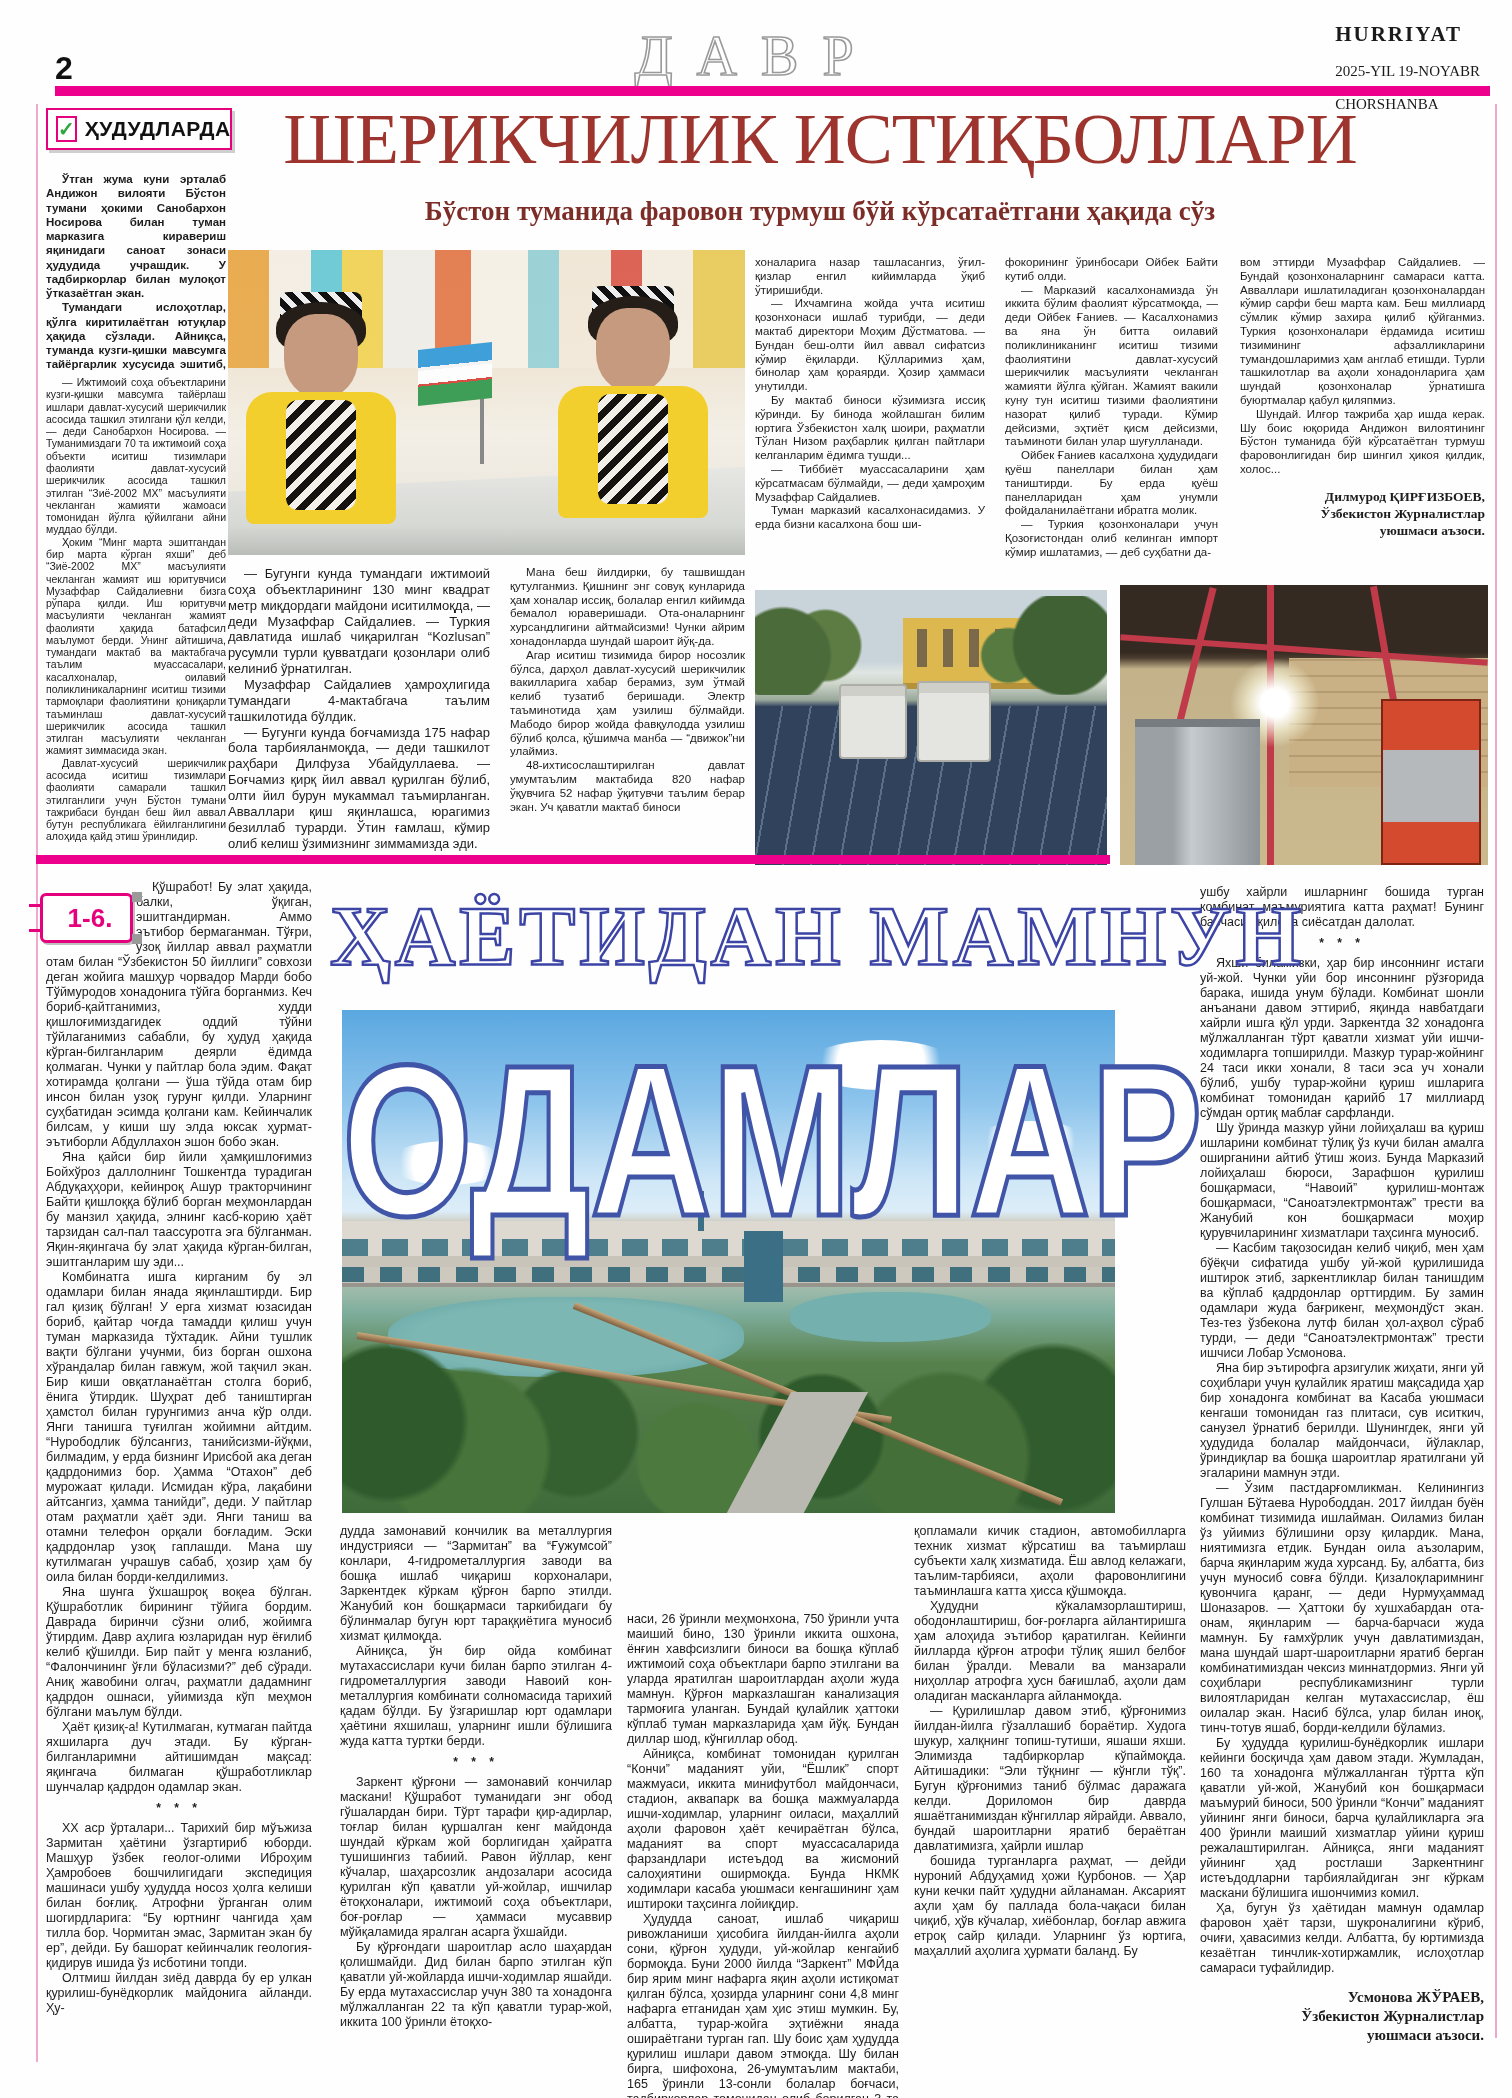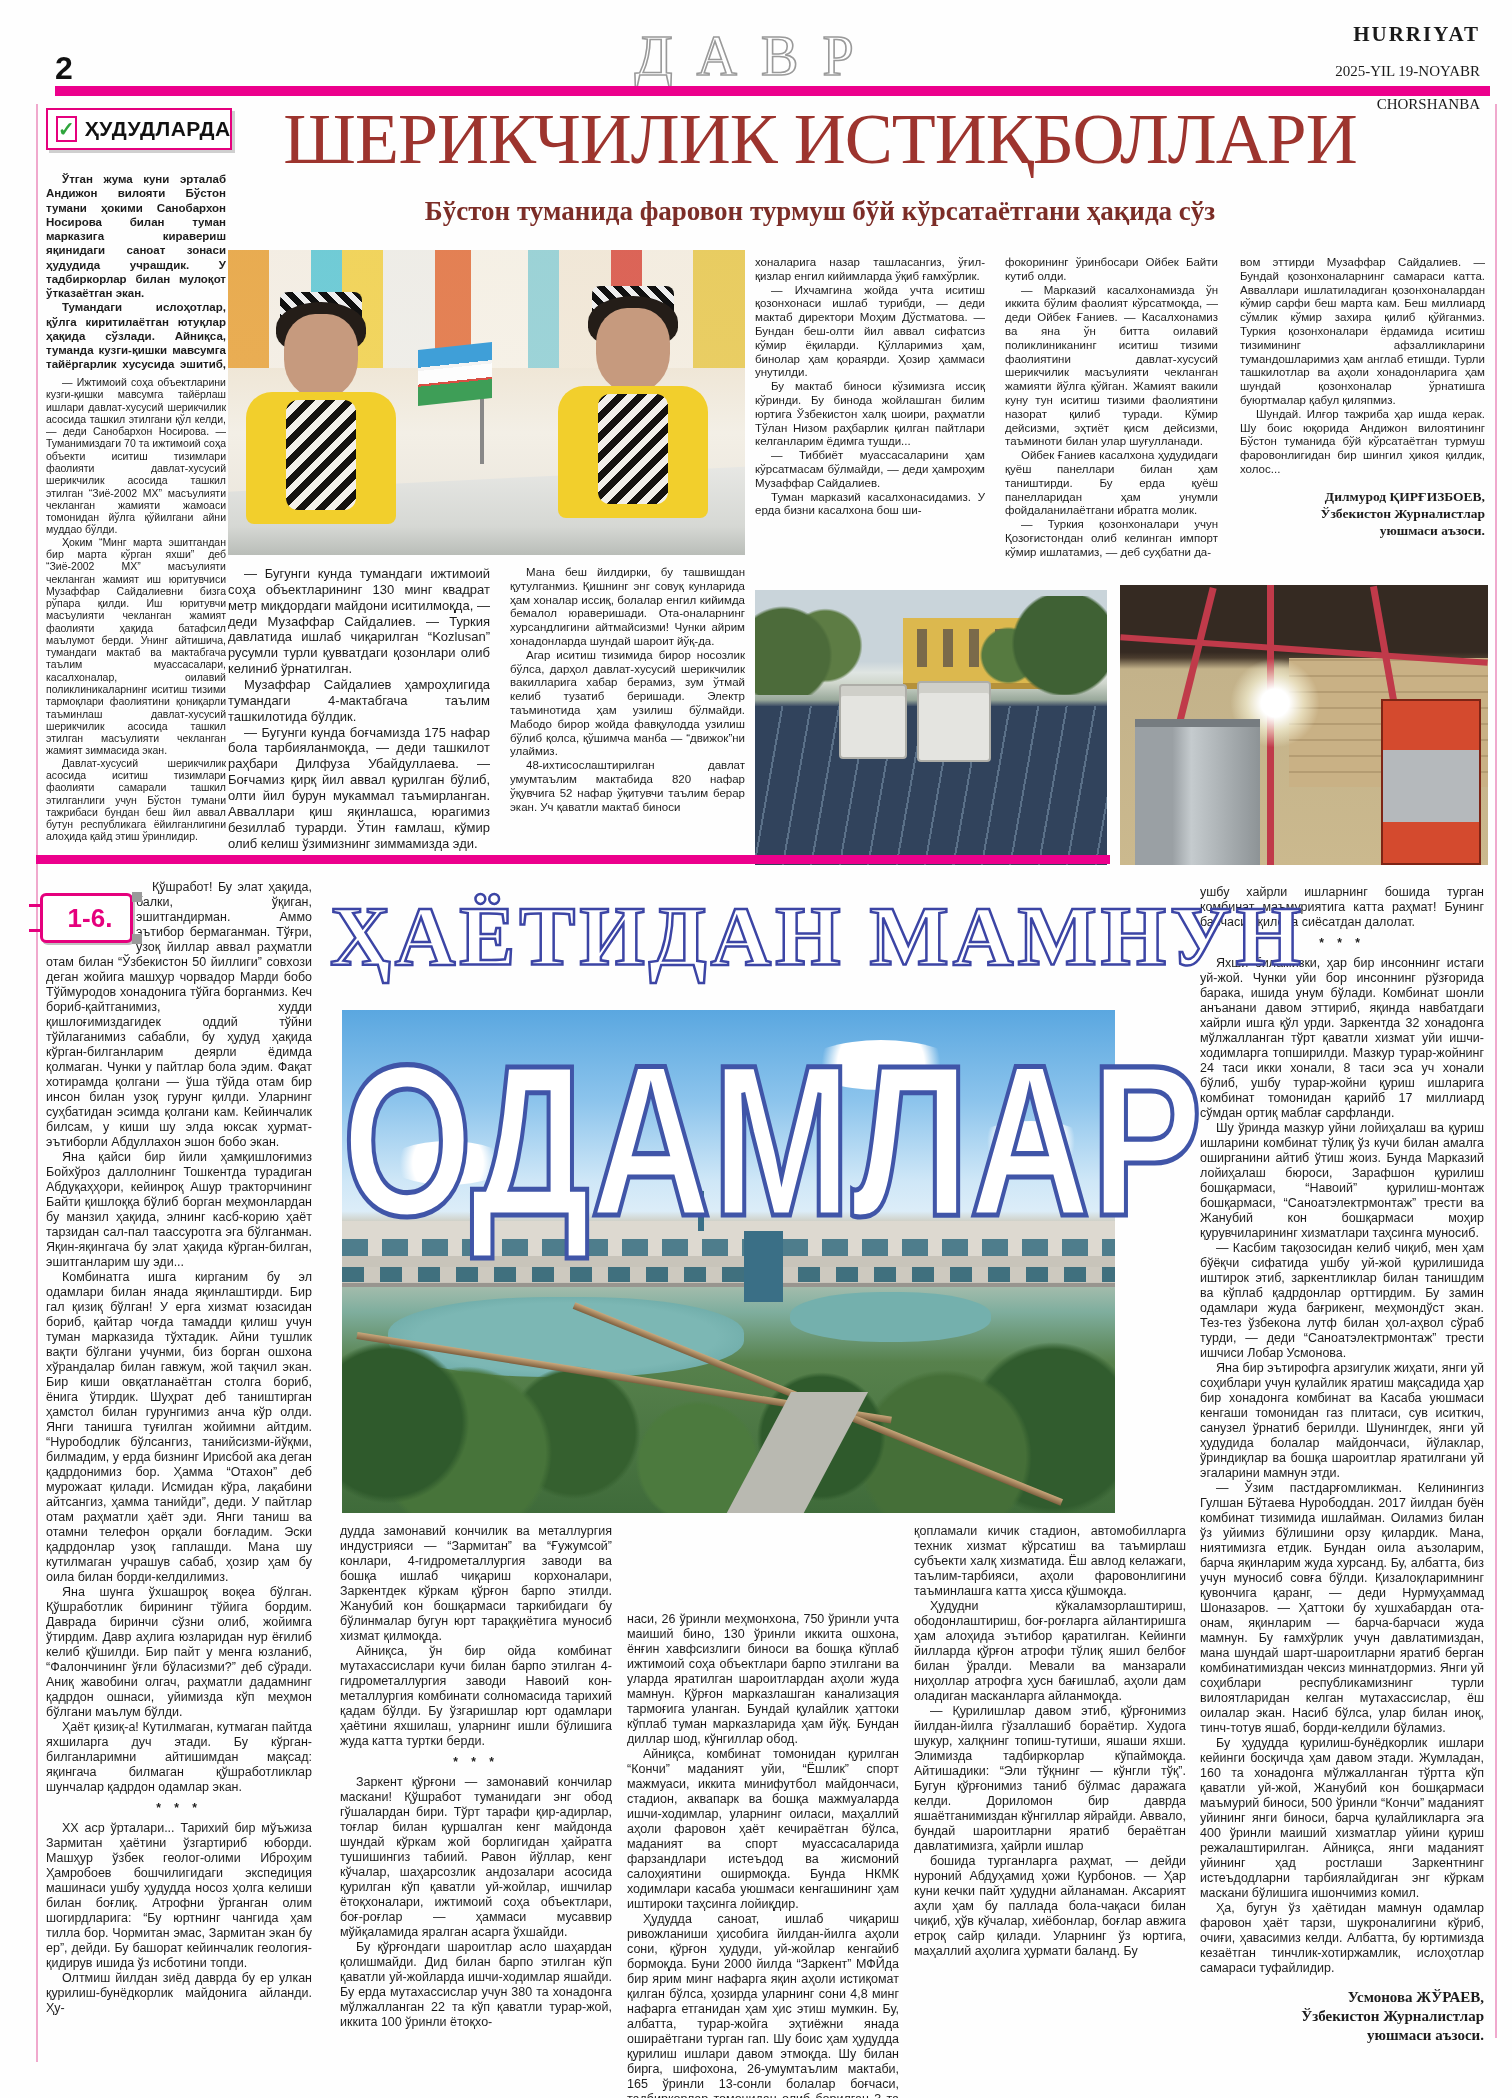--- a/index.html
+++ b/index.html
@@ -4,21 +4,21 @@
 <style>
   html,body{margin:0;padding:0;background:#ffffff;}
   .page{position:relative;width:1512px;height:2098px;background:#fefefe;overflow:hidden;
         font-family:"Liberation Sans",sans-serif;color:#1c1c1c;}
   .abs{position:absolute;}
   
   .pagenum{font:bold 32px "Liberation Sans",sans-serif;color:#111;}
   .toprule{background:#ec008c;height:10px;}
   .masthead{font-family:"Liberation Serif",serif;font-size:56px;letter-spacing:24px;
             color:#ffffff;-webkit-text-stroke:1.6px #9a9a9a;white-space:nowrap;}
-  .paper-block{text-align:right;font-family:"Liberation Serif",serif;color:#1a1a1a;}
+  .paper-block{font-family:"Liberation Serif",serif;color:#1a1a1a;}
   .paper-name{font-weight:bold;font-size:21px;letter-spacing:2px;}
   .paper-date{font-size:15px;margin-top:16px;}
   
   .rubric-box{border:2.5px solid #e5007d;background:#fff;display:flex;align-items:center;
               gap:8px;padding:6px 8px;box-shadow:3px 3px 0 rgba(120,120,120,.35);}
   .rubric-check{width:22px;height:22px;border:2.5px solid #e5007d;display:flex;align-items:center;
                 justify-content:center;font-weight:bold;color:#2fa53c;font-size:20px;}
   .rubric-title{font-weight:bold;font-size:21px;letter-spacing:.5px;color:#111;}
   
   .headline{font-family:"Liberation Serif",serif;font-size:72px;color:#9d342e;text-align:center;
@@ -183,21 +183,21 @@
       <p class="para">— Бугунги кунда тумандаги ижтимоий соҳа объектларининг 130 минг квадрат метр миқдордаги майдони иситилмоқда, — деди Музаффар Сайдалиев. — Туркия давлатида ишлаб чиқарилган “Kozlusan” русумли турли қувватдаги қозонлари олиб келиниб ўрнатилган.</p>
       <p class="para">Музаффар Сайдалиев ҳамроҳлигида тумандаги 4-мактабгача таълим ташкилотида бўлдик.</p>
       <p class="para">— Бугунги кунда боғчамизда 175 нафар бола тарбияланмоқда, — деди ташкилот раҳбари Дилфуза Убайдуллаева. — Боғчамиз қирқ йил аввал қурилган бўлиб, олти йил бурун мукаммал таъмирланган. Авваллари қиш яқинлашса, юрагимиз безиллаб турарди. Ўтин ғамлаш, кўмир олиб келиш ўзимизнинг зиммамизда эди.</p>
     </div>
   <div class="abs col a1col" style="left:510px;top:566px;width:235px;height:296px;">
       <p class="para">Мана беш йилдирки, бу ташвишдан қутулганмиз. Қишнинг энг совуқ кунларида ҳам хоналар иссиқ, болалар енгил кийимда бемалол юраверишади. Ота-оналарнинг хурсандлигини айтмайсизми! Чунки айрим хонадонларда шундай шароит йўқ-да.</p>
       <p class="para">Агар иситиш тизимида бирор носозлик бўлса, дарҳол давлат-хусусий шерикчилик вакилларига хабар берамиз, зум ўтмай келиб тузатиб беришади. Электр таъминотида ҳам узилиш бўлмайди. Мабодо бирор жойда фавқулодда узилиш бўлиб қолса, қўшимча манба — “движок”ни улаймиз.</p>
       <p class="para">48-ихтисослаштирилган давлат умумтаълим мактабида 820 нафар ўқувчига 52 нафар ўқитувчи таълим берар экан. Уч қаватли мактаб биноси</p>
     </div>
   <div class="abs col a1col cont-first" style="left:755px;top:256px;width:230px;height:326px;">
-      <p class="para">хоналарига назар ташласангиз, ўғил-қизлар енгил кийимларда ўқиб ғамхўрлик.</p>
+      <p class="para">хоналарига назар ташласангиз, ўғил-қизлар енгил кийимларда ўқиб ўтиришибди.</p>
       <p class="para">— Ихчамгина жойда учта иситиш қозонхонаси ишлаб турибди, — деди мактаб директори Моҳим Дўстматова. — Бундан беш-олти йил аввал сифатсиз кўмир ёқиларди. Қўлларимиз ҳам, бинолар ҳам қораярди. Ҳозир ҳаммаси унутилди.</p>
       <p class="para">Бу мактаб биноси кўзимизга иссиқ кўринди. Бу бинода жойлашган билим юртига Ўзбекистон халқ шоири, раҳматли Тўлан Низом раҳбарлик қилган пайтлари келганларим ёдимга тушди...</p>
       <p class="para">— Тиббиёт муассасаларини ҳам кўрсатмасам бўлмайди, — деди ҳамроҳим Музаффар Сайдалиев.</p>
       <p class="para">Туман марказий касалхонасидамиз. У ерда бизни касалхона бош ши-</p>
     </div>
   <div class="abs col a1col cont-first" style="left:1005px;top:256px;width:213px;height:326px;">
       <p class="para">фокорининг ўринбосари Ойбек Байти кутиб олди.</p>
       <p class="para">— Марказий касалхонамизда ўн иккита бўлим фаолият кўрсатмоқда, — деди Ойбек Ғаниев. — Касалхонамиз ва яна ўн битта оилавий поликлиниканинг иситиш тизими фаолиятини давлат-хусусий шерикчилик масъулияти чекланган жамияти йўлга қўйган. Жамият вакили куну тун иситиш тизими фаолиятини назорат қилиб туради. Кўмир дейсизми, эҳтиёт қисм дейсизми, таъминоти билан улар шуғулланади.</p>
       <p class="para">Ойбек Ғаниев касалхона ҳудудидаги қуёш панеллари билан ҳам таништирди. Бу ерда қуёш панелларидан ҳам унумли фойдаланилаётгани ибратга молик.</p>
       <p class="para">— Туркия қозонхоналари учун Қозоғистондан олиб келинган импорт кўмир ишлатамиз, — деб суҳбатни да-</p>

